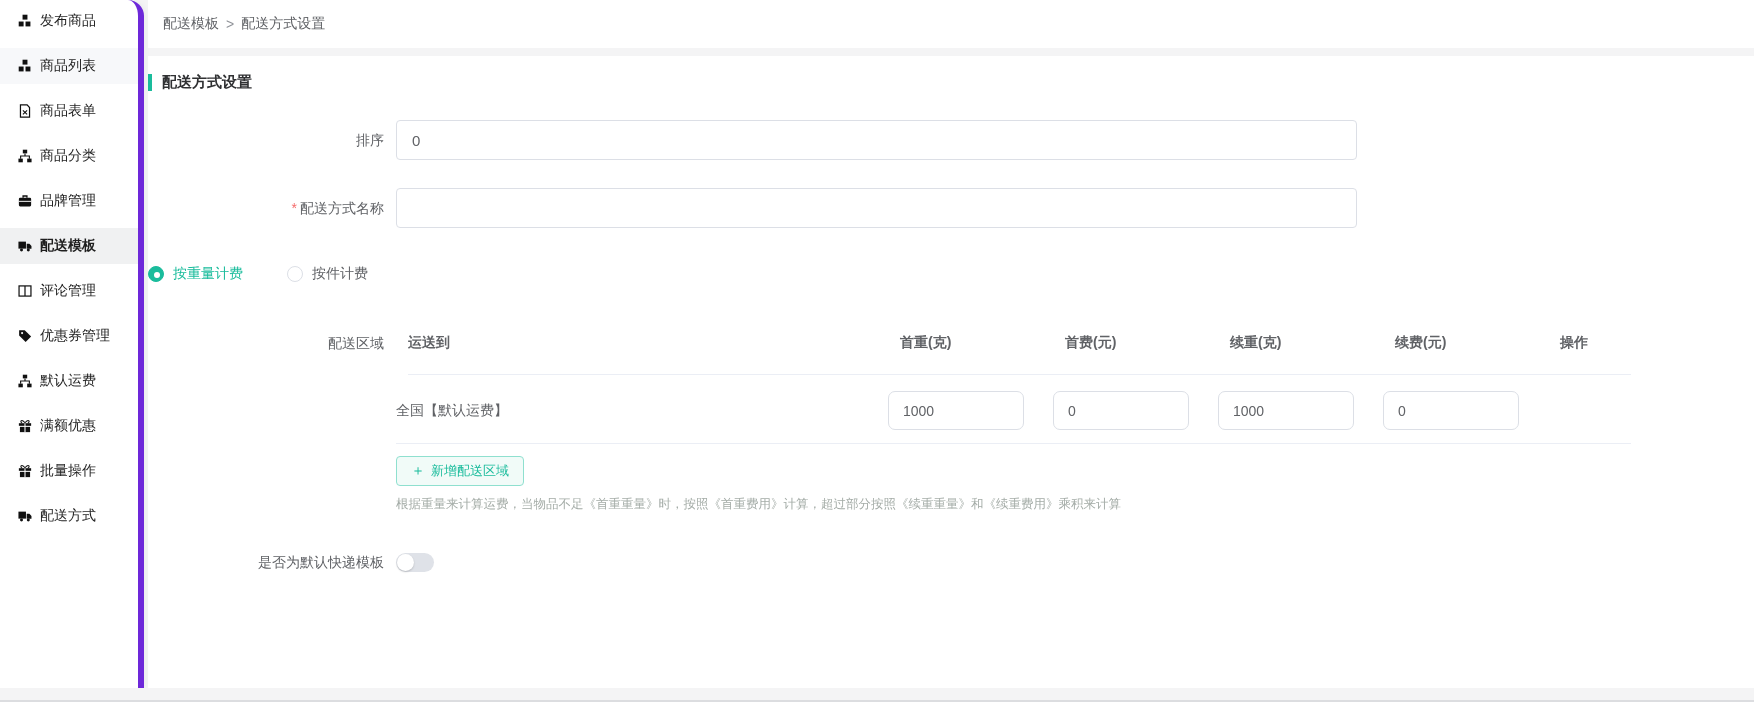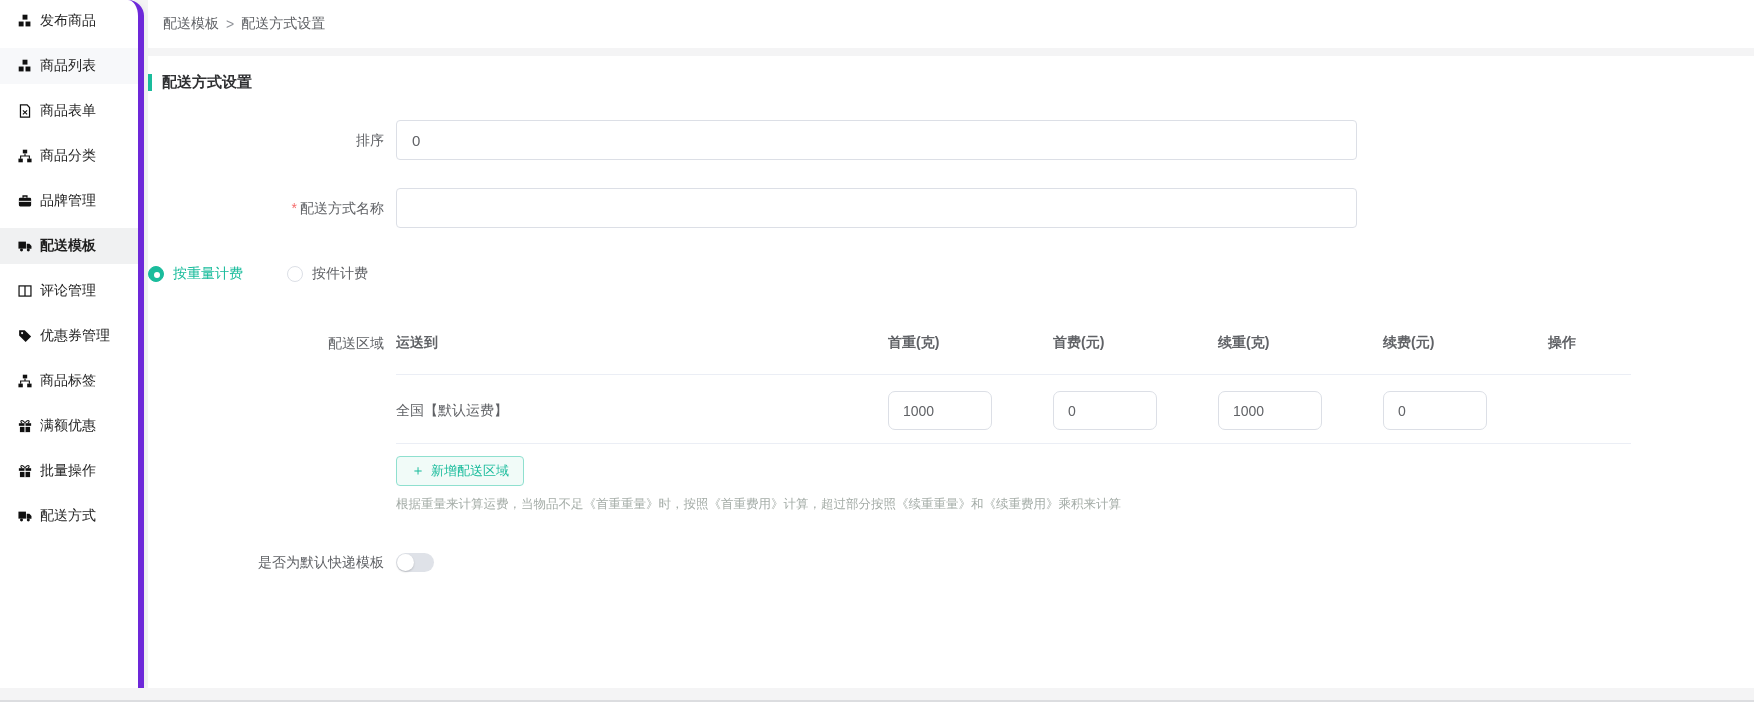--- a/index.html
+++ b/index.html
@@ -57,25 +57,25 @@
   .radio.checked .radio-dot::after { content:""; position:absolute; left:5px; top:5px;
     width:6px; height:6px; border-radius:50%; background:#fff; }
   .radio-label { font-size:14px; color:#606266; }
   .radio.checked .radio-label { color:var(--accent,#1abc9c); }
 
   
   .row-area .form-label { line-height:20px; padding-top:7px; }
   .area-table { width:1235px; }
   .tbl-head, .tbl-row { display:grid; grid-template-columns:492px 165px 165px 165px 165px 83px;
     align-items:center; }
-  .tbl-head { border-bottom:1px solid #ebeef5; padding:8px 0 22px 0; }
+  .tbl-head { border-bottom:1px solid #ebeef5; padding:8px 0 22px 0;margin-left:12px; }
   .tbl-head .th { font-size:14px; font-weight:bold; color:#606266; }
   .tbl-row { border-bottom:1px solid #ebeef5; padding:16px 0 13px 0; }
   .tbl-row .td { font-size:14px; color:#606266; }
-  .cell-input { width:104px; height:39px; border:1px solid #dcdfe6; border-radius:7px;
+  .cell-input { width:136px; height:39px; border:1px solid #dcdfe6; border-radius:7px;
     font-size:14px; color:#606266; padding:0 14px; outline:none; background:#fff;
     font-family:inherit; }
 
   .add-area-btn { margin-top:12px; display:inline-flex; align-items:center;
     height:30px; padding:0 14px; border:1px solid #8fe0cf; background:#f1fbf8;
     color:var(--accent,#1abc9c); font-size:13px; border-radius:4px; cursor:pointer;
     font-family:inherit; }
   .add-area-btn .plus { margin-right:6px; font-size:14px; }
   .area-tip { margin-top:10px; font-size:12.5px; color:#a4aca7; }
 
@@ -192,21 +192,21 @@
 
     <div class="side-item">
       <span class="icon">
         <svg viewBox="0 0 16 16" width="14" height="14" fill="currentColor">
             <rect x="5.5" y="0.8" width="5" height="4.2"></rect>
             <rect x="0.5" y="11" width="5" height="4.2"></rect>
             <rect x="10.5" y="11" width="5" height="4.2"></rect>
             <path d="M8 5v3M3 11V8h10v3" stroke="currentColor" fill="none" stroke-width="1.3"></path>
           </svg>
       </span>
-      <span>商品标签</span>
+      <span>默认运费</span>
     </div>
 
 
     <div class="side-item">
       <span class="icon">
         <svg viewBox="0 0 16 16" width="14" height="14" fill="currentColor">
             <rect x="1" y="4.8" width="14" height="3"></rect>
             <rect x="2.2" y="9" width="11.6" height="6"></rect>
             <path d="M8 4.8V15" stroke="#fff" stroke-width="1.2"></path>
             <path d="M4.8 4.5C3.1 4.5 2.7 1.7 4.5 1.7c1.5 0 2.5 1.5 3.5 2.6 1-1.1 2-2.6 3.5-2.6 1.8 0 1.4 2.8-.3 2.8" fill="none" stroke="currentColor" stroke-width="1.2"></path>

